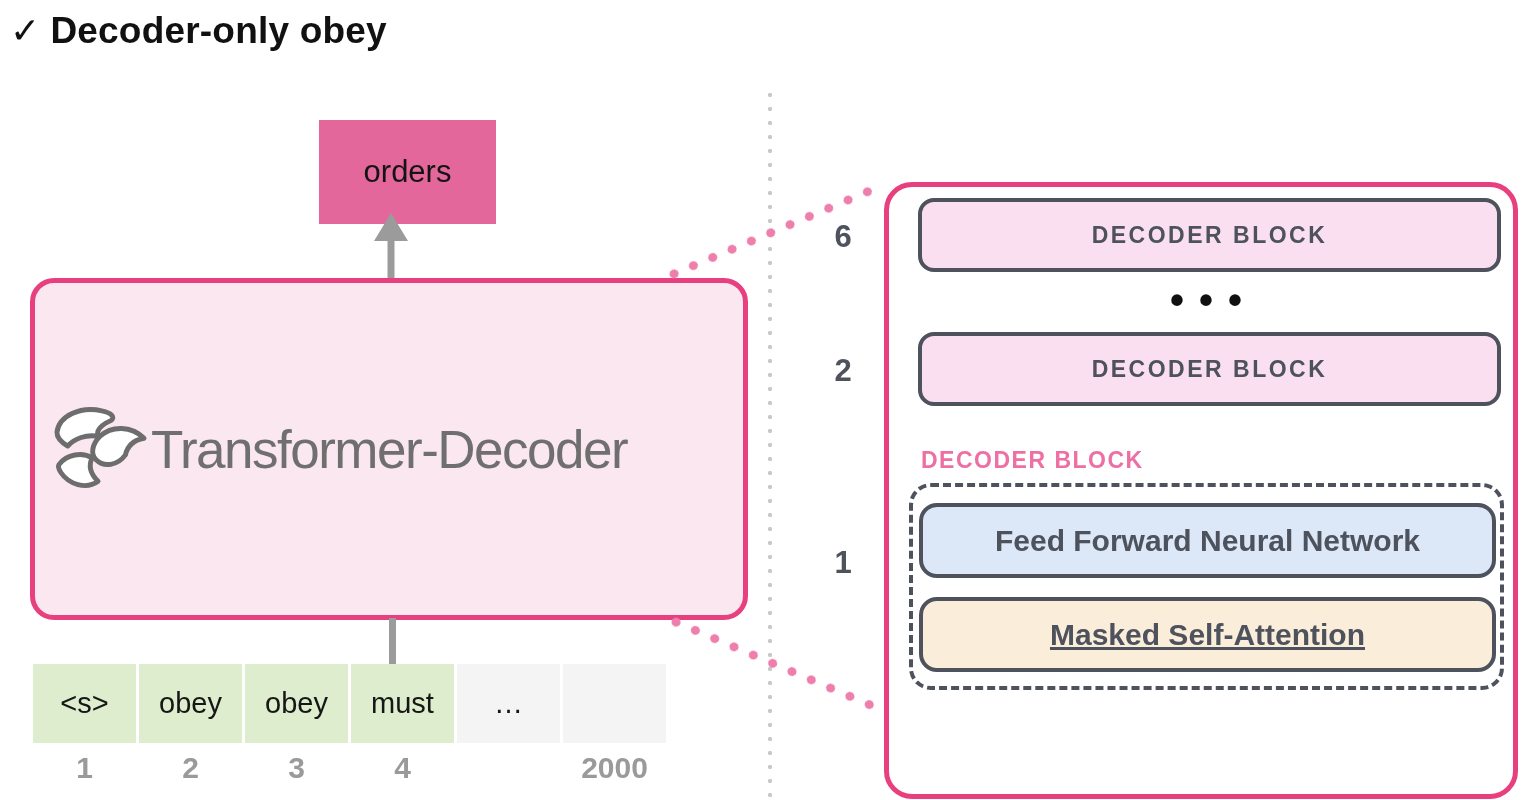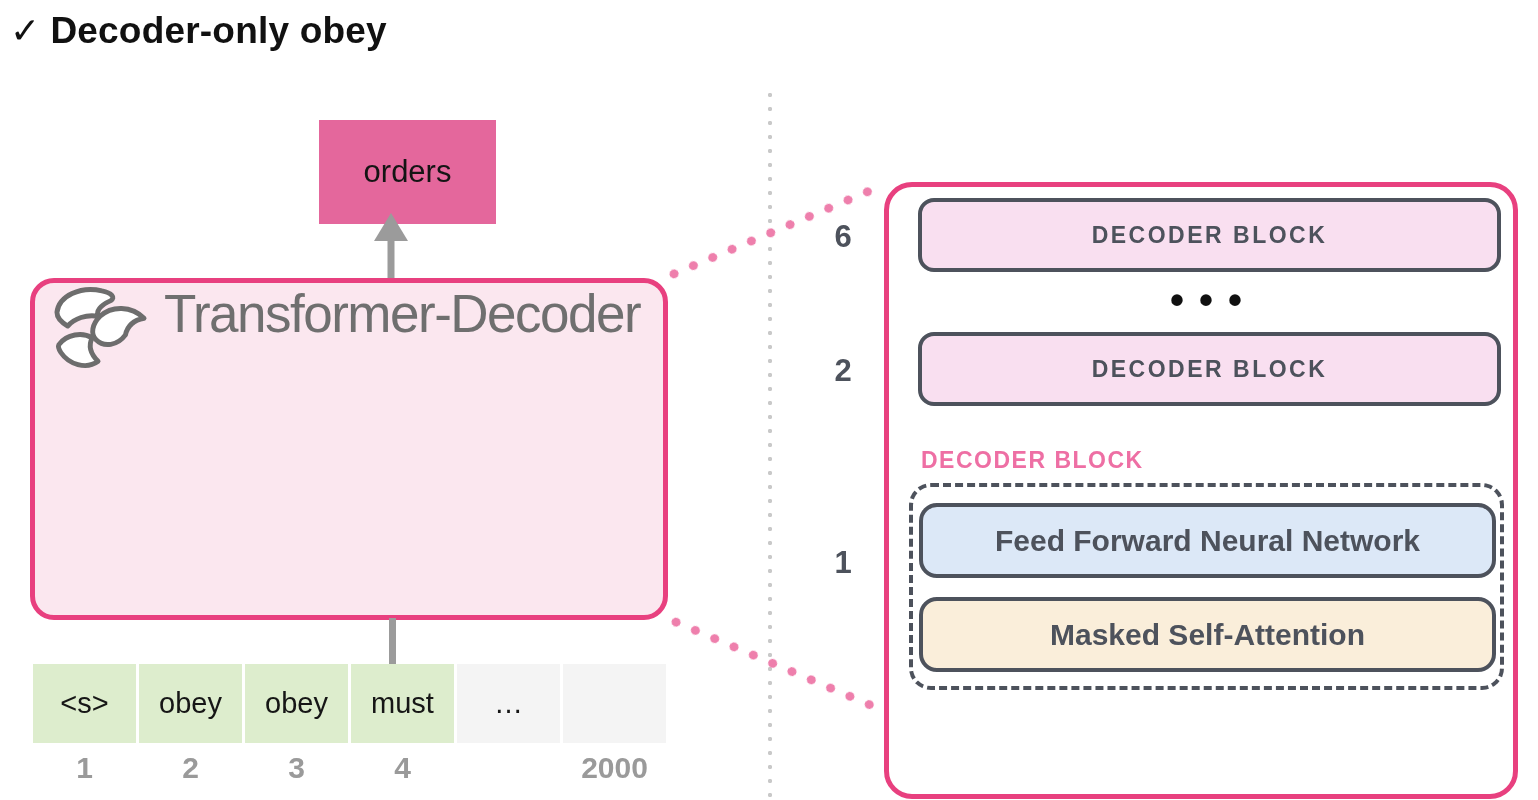--- a/index.html
+++ b/index.html
@@ -28,26 +28,26 @@
     background: var(--output-box-fill, #e4679c);
     display: flex; align-items: center; justify-content: center;
     font-size: 31px; color: #141414;
   }
   .up-arrow {
     position: absolute; left: 369px; top: 213px;
     width: 44px; height: 72px;
   }
   .main-box {
     position: absolute; left: 30px; top: 278px;
-    width: 638px; height: 342px;
+    width: 718px; height: 342px;
     background: var(--model-box-fill, #fbe7ef);
     border: 5px solid var(--accent-pink, #e8407f);
     border-radius: 24px;
-    display: flex; 
-    padding-left: 14px; gap: 13px;
+    display: flex; align-items: center;
+    padding-left: 14px; 
   }
   .main-box .model-label {
     font-size: 53px; font-weight: 400; letter-spacing: -1.5px;
     color: var(--model-text-gray, #6f6f6f);
     white-space: nowrap;
   }
   .input-line {
     position: absolute; left: 389px; top: 618px;
     width: 7px; height: 47px;
     background: var(--arrow-gray, #9b9b9b);
@@ -132,21 +132,21 @@
   .component-box {
     position: absolute; left: 6px;
     width: 577px; height: 75px;
     border: 4px solid var(--dark-slate, #4d525c);
     border-radius: 18px;
     display: flex; align-items: center; justify-content: center;
     font-size: 30px; font-weight: 700;
     color: var(--dark-slate, #4d525c);
   }
   .component-box.ffnn { top: 16px; background: var(--ffnn-fill, #dce8f7); text-align: center; }
-  .component-box.attn { top: 110px; background: var(--attention-fill, #faeeda); }
+  .component-box.attn { top: 110px; background: var(--attention-fill, #faeeda); text-decoration: underline; }
 
   .layer-number {
     position: absolute; left: 820px;
     width: 46px; text-align: center;
     font-size: 31px; font-weight: 700;
     color: var(--dark-slate, #4d525c);
   }
   .layer-number.n6 { top: 219px; }
   .layer-number.n2 { top: 353px; }
   .layer-number.n1 { top: 545px; }

